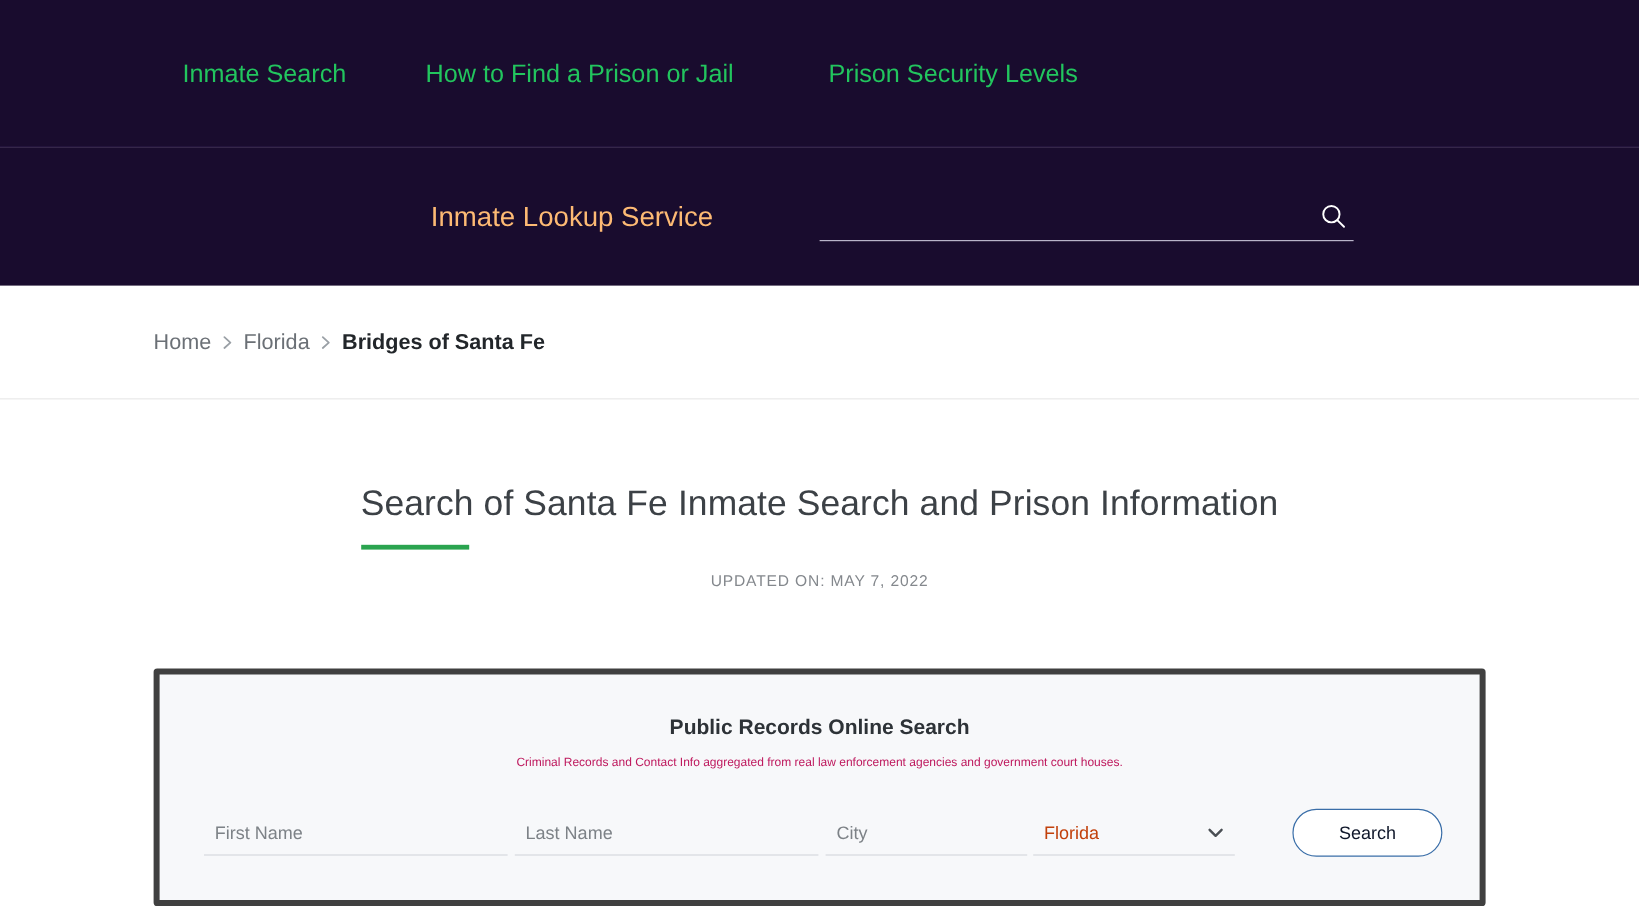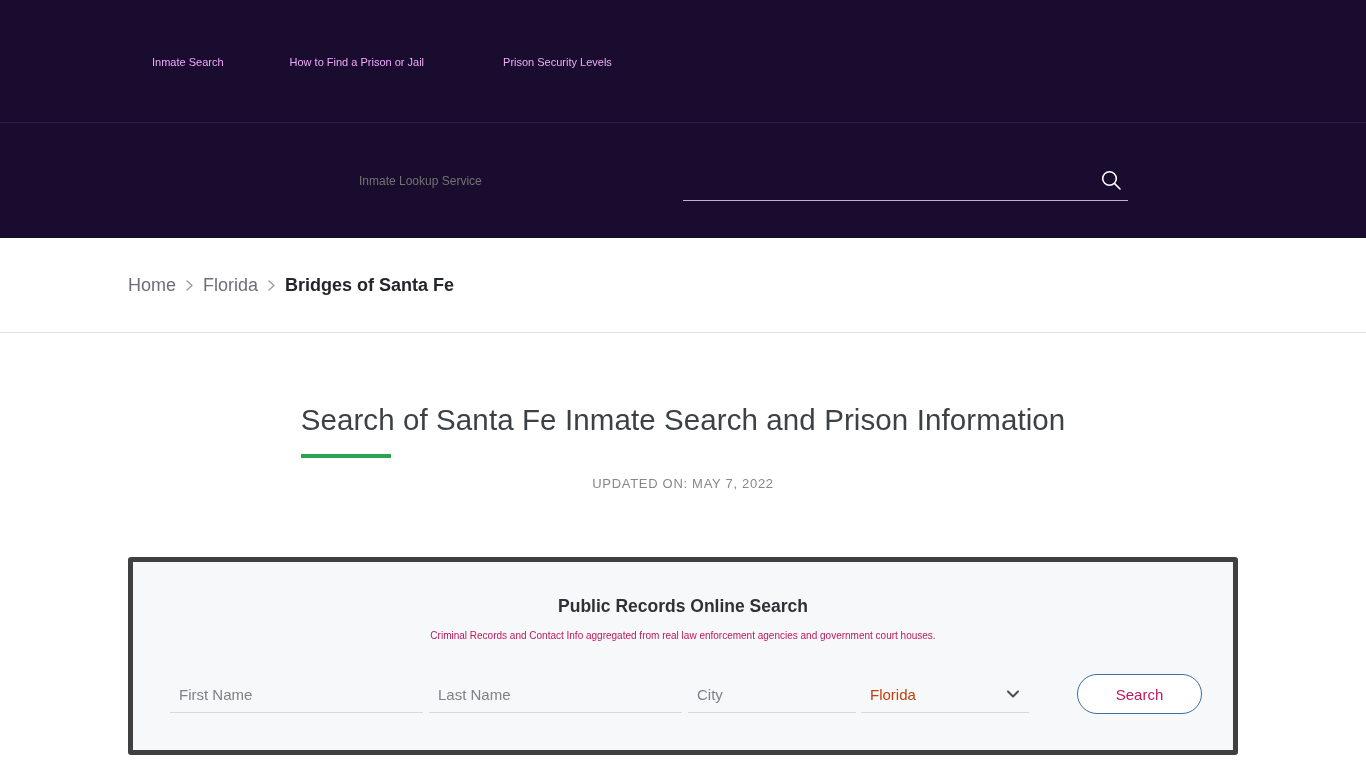--- a/index.html
+++ b/index.html
@@ -71,42 +71,42 @@
     white-space: nowrap;
   }
 
   .topnav {
     display: flex;
     align-items: center;
     margin-left: 152px;
     gap: 0;
   }
   .topnav a {
-    color: #f0abfc;
-    font-size: 11px;
+    color: #22c55e;
+    font-size: 21px;
     text-decoration: none;
     white-space: nowrap;
   }
   .nav-gap-1 { width: 66px; }
   .nav-gap-2 { width: 79px; }
 
   
   .searchbar {
     background: #190c2e;
     height: 115px;
     display: flex;
     align-items: center;
     position: relative;
   }
 
   .lookup-label {
     position: absolute;
     left: 359px;
-    color: #737373;
-    font-size: 12px;
+    color: #fdba74;
+    font-size: 23px;
     white-space: nowrap;
   }
 
   .search-wrap {
     position: absolute;
     left: 683px;
     width: 445px;
     height: 40px;
     border-bottom: 1px solid #b9b4c9;
     display: flex;
@@ -274,21 +274,21 @@
     display: flex;
     align-items: center;
   }
 
   .search-btn {
     width: 125px;
     height: 40px;
     border: 1px solid #3a6ea8;
     border-radius: 22px;
     background: #ffffff;
-    color: #be185d;
+    color: #0f172a;
     font-family: "Liberation Sans", sans-serif;
     font-size: 15px;
     cursor: pointer;
     margin-bottom: -1px;
   }
 </style>
 </head>
 <body>
 
 <div class="page">

